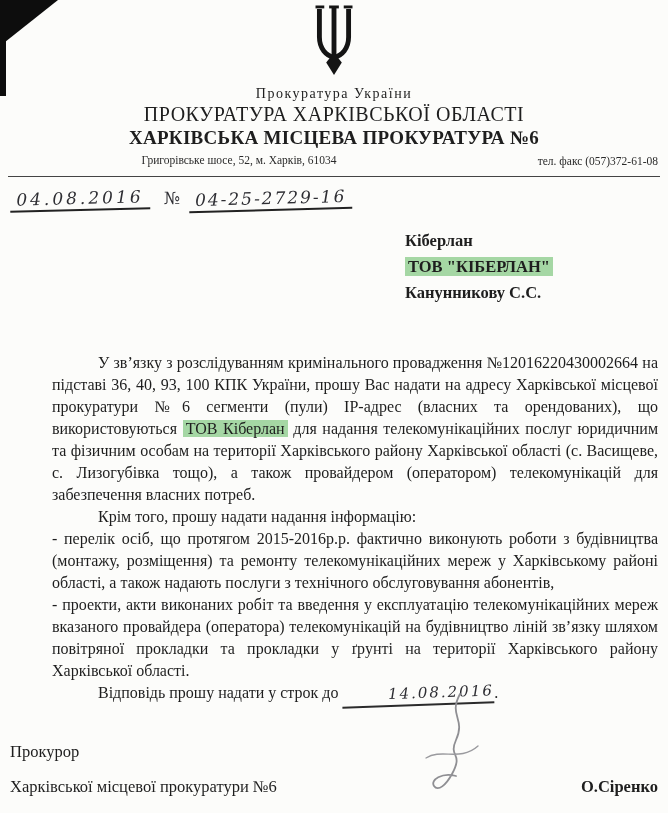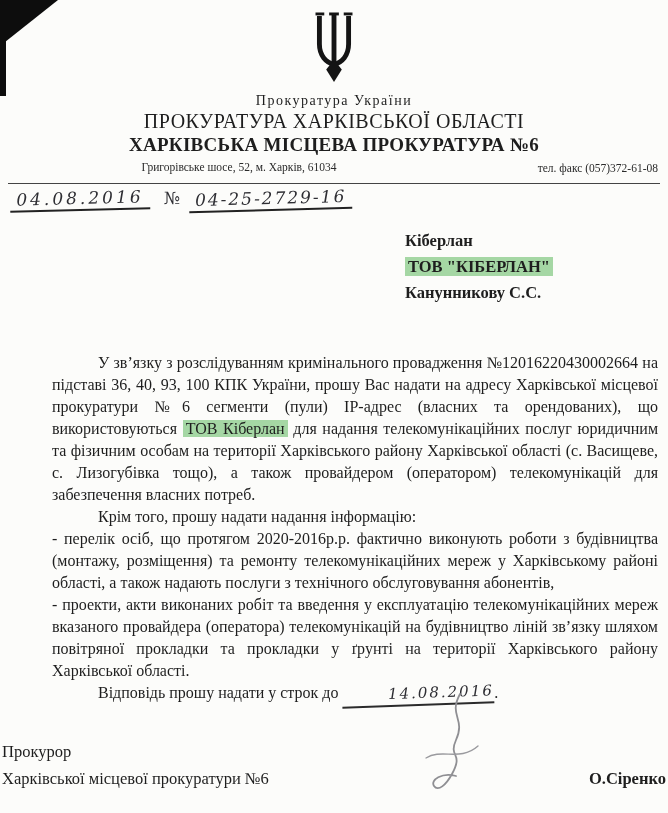--- a/index.html
+++ b/index.html
@@ -19,21 +19,21 @@
     width:0; height:0;
     border-top:46px solid #0d0d0d;
     border-right:58px solid transparent;
   }
   .edge-mark {
     position:absolute; top:0; left:0;
     width:6px; height:96px; background:#0d0d0d;
   }
 
   
-  .doc-header { text-align:center; padding-top:12px; position:relative; }
+  .doc-header { text-align:center; padding-top:5px; position:relative; }
   .emblem { display:inline-block; line-height:0; }
   .org-line { margin-top:5px; font-size:14px; letter-spacing:1.5px; }
   .title1 { margin-top:1px; font-size:20px; letter-spacing:0.5px; }
   .title2 { margin-top:1px; font-size:19px; font-weight:bold; letter-spacing:0.3px; }
   .addr-row { position:relative; margin-top:5px; font-size:11.5px; height:15px; color:#2a2a2a; }
   .addr { position:absolute; left:0; right:0; text-align:center; transform:translateX(-95px); }
   .phone { position:absolute; right:10px; top:1px;text-align:center; }
   .rule { border-top:1.5px solid #444; margin:7px 8px 0 8px; }
 
   
@@ -63,22 +63,22 @@
   .body-text p { margin:0; }
   .indent { text-indent:46px; }
   .deadline {
     display:inline-block; min-width:118px; text-align:center;
     border-bottom:2px solid #2b2b2b;
     font-size:15px; letter-spacing:2px;
     transform:rotate(-2deg);
   }
 
   
-  .sign-area { position:absolute; top:742px; left:0; right:0; padding:0 2px; font-size:16.5px; }
-  .sign-row2 { display:flex; justify-content:space-between; margin-top:7px; }
+  .sign-area { position:absolute; top:742px; left:0; right:0; padding:0 10px; font-size:16.5px; }
+  .sign-row2 { display:flex; justify-content:space-between; margin-top:15px; }
   .sign-name { font-weight:bold;text-align:center; }
   .signature-svg { position:absolute; left:408px; top:688px; }
 </style>
 </head>
 <body>
 
 <div class="page">
 
   <div class="edge-mark"></div>
   <div class="corner-mark"></div>
@@ -117,21 +117,21 @@
 
   <div class="recipient">
     <div>Кіберлан</div>
     <div><span class="hl">ТОВ "КІБЕРЛАН"</span></div>
     <div>Канунникову С.С.</div>
   </div>
 
   <div class="body-text">
     <p class="indent"><span>У зв’язку з розслідуванням кримінального провадження №12016220430002664 на підставі 36, 40, 93, 100 КПК України, прошу Вас надати на адресу Харківської місцевої прокуратури №6 сегменти (пули) ІР-адрес (власних та орендованих), що використовуються </span><span class="hl">ТОВ Кіберлан</span><span> для надання телекомунікаційних послуг юридичним та фізичним особам на території Харківського району Харківської області (с. Васищеве, с. Лизогубівка тощо), а також провайдером (оператором) телекомунікацій для забезпечення власних потреб.</span></p>
     <p class="indent">Крім того, прошу надати надання інформацію:</p>
-    <p>- перелік осіб, що протягом 2020-2016р.р. фактично виконують роботи з будівництва (монтажу, розміщення) та ремонту телекомунікаційних мереж у Харківському районі області, а також надають послуги з технічного обслуговування абонентів,</p>
+    <p>- перелік осіб, що протягом 2015-2016р.р. фактично виконують роботи з будівництва (монтажу, розміщення) та ремонту телекомунікаційних мереж у Харківському районі області, а також надають послуги з технічного обслуговування абонентів,</p>
     <p>- проекти, акти виконаних робіт та введення у експлуатацію телекомунікаційних мереж вказаного провайдера (оператора) телекомунікацій на будівництво ліній зв’язку шляхом повітряної прокладки та прокладки у ґрунті на території Харківського району Харківської області.</p>
     <p class="indent"><span>Відповідь прошу надати у строк до </span><span class="hw deadline">14.08.2016</span><span>.</span></p>
   </div>
 
   <svg class="signature-svg" width="84" height="112" viewBox="0 0 84 112">
     <path d="M52 6 C 40 28, 58 30, 48 52 C 40 70, 56 64, 44 86 C 38 97, 30 104, 26 98 C 22 92, 34 84, 48 88" fill="none" stroke="#8f8f93" stroke-width="1.8" stroke-linecap="round"></path>
     <path d="M18 70 C 34 60, 52 74, 70 58" fill="none" stroke="#9a9a9e" stroke-width="1.4" stroke-linecap="round"></path>
   </svg>
 
   <div class="sign-area">

